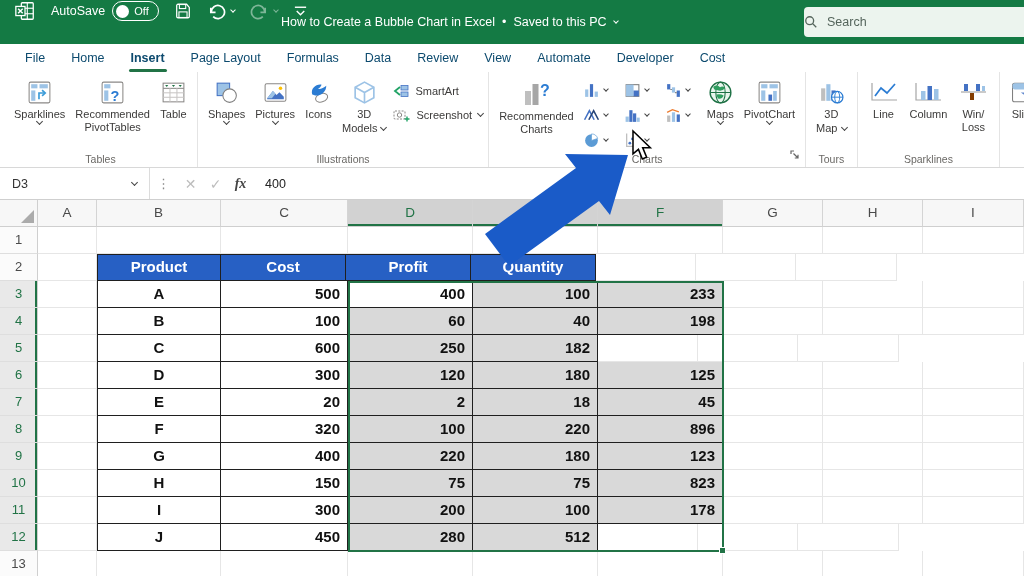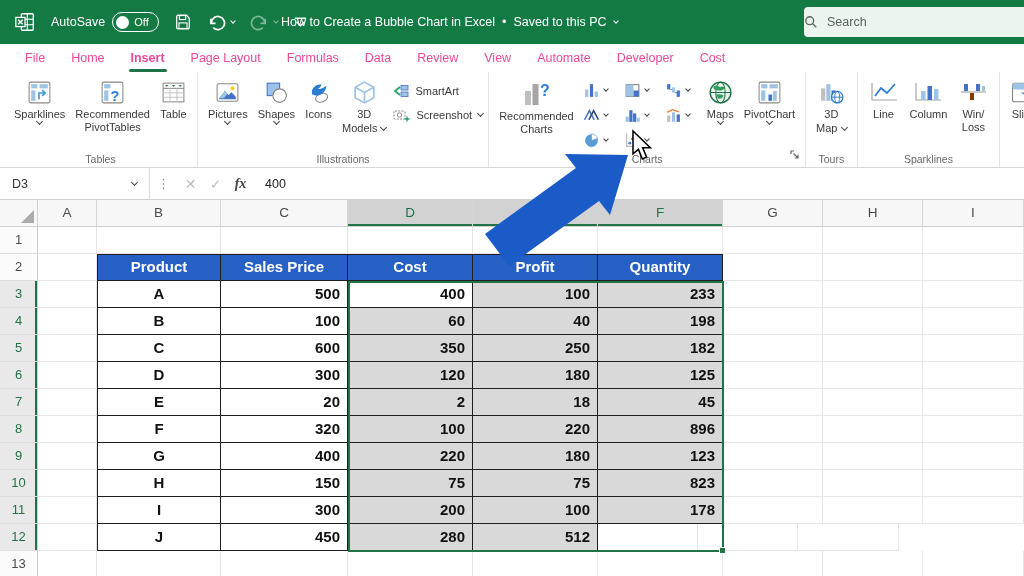--- a/index.html
+++ b/index.html
@@ -2,36 +2,36 @@
 <html style="--tbgreen: #147A44; --green: #217346; --hdrblue: #2760C4; --selgrey: #D9D9D9;"><head>
 <meta charset="utf-8">
 <style>
   *{margin:0;padding:0;box-sizing:border-box}
   html,body{width:1024px;height:576px;overflow:hidden}
   body{font-family:"Liberation Sans",sans-serif;background:#fff}
   :root{--tbgreen:#147A44;--green:#217346;--hdrblue:#2760C4;--arrow:#1A5BC8;--selgrey:#D9D9D9}
   .screen{position:relative;width:1024px;height:576px;overflow:hidden;background:#fff}
 
   
-  .titlebar{height:44px;background:var(--tbgreen);display:flex;align-items:center;color:#fff;position:relative}
+  .titlebar{height:44px;background:var(--tbgreen);display:flex;align-items:flex-start;color:#fff;position:relative}
   .qat{display:flex;align-items:center;gap:15px;padding-left:14px}
   .autosave{display:flex;align-items:center;gap:7px;font-size:12.5px}
   .toggle{width:47px;height:20px;border:1.5px solid #fff;border-radius:11px;display:flex;align-items:center;padding:0 3px;gap:5px}
   .knob{width:13px;height:13px;border-radius:50%;background:#fff}
   .togglelbl{font-size:11px}
   .dim-w{opacity:.45}
   .chev{width:5px;height:5px;border-right:1.5px solid #444;border-bottom:1.5px solid #444;transform:rotate(45deg);display:inline-block;margin-top:-3px}
   .chev.w{border-color:#fff}
   .chev.sm{width:4px;height:4px}
   .title{position:absolute;left:281px;top:0;height:44px;display:flex;align-items:center;gap:7px;font-size:12.5px;white-space:nowrap}
   .searchbox{position:absolute;right:0;top:7px;width:220px;height:30px;background:#ecf4ee;border-radius:4px 0 0 4px;display:flex;align-items:center;gap:9px;color:#55655c;font-size:12.5px}
 
   
   .tabrow{height:28px;display:flex;align-items:stretch;padding-left:12px;background:#fff}
-  .tab{padding:0 13px;font-size:12.5px;color:#ec4899;display:flex;align-items:center;position:relative;cursor:default}
+  .tab{padding:0 13px;font-size:12.5px;color:#0c4a6e;display:flex;align-items:center;position:relative;cursor:default}
   .tab.active{font-weight:bold}
   .tab.active::after{content:"";position:absolute;left:11px;right:11px;bottom:0;height:3px;background:var(--green);border-radius:2px}
 
   
   .ribbon{height:96px;background:#fff;display:flex;align-items:stretch;border-bottom:1px solid #d8d8d8;padding-left:4px;overflow:hidden}
   .rgroup{position:relative;display:flex;align-items:flex-start;padding:3px 5px 16px;border-right:1px solid #e4e4e4}
   .glabel{position:absolute;bottom:2px;left:0;right:0;text-align:center;font-size:10.5px;color:#6a6865;white-space:nowrap}
   .rbtn{display:flex;flex-direction:column;align-items:center;padding:2px 5px;gap:1px}
   .ric{height:30px;display:flex;align-items:center;justify-content:center}
   .rlbl{font-size:11px;line-height:1.2;color:#3b3a39;text-align:center;white-space:pre-line}
@@ -192,37 +192,37 @@
         </span>
         <span class="rlbl">Table</span>
       </div>
       <span class="glabel">Tables</span>
     </div>
 
     <div class="rgroup">
       <div class="rbtn">
         <span class="ric">
           <svg width="27" height="27" viewBox="0 0 26 26">
+              <rect x="4" y="4" width="12" height="12" fill="#9dc3e6" stroke="#4472c4"></rect>
+              <circle cx="16" cy="16" r="6.5" fill="#fff" stroke="#7f7f7f"></circle>
+            </svg>
+        </span>
+        <span class="rlbl">Shapes</span>
+        <span class="chev"></span>
+      </div>
+      <div class="rbtn">
+        <span class="ric">
+          <svg width="27" height="27" viewBox="0 0 26 26">
               <rect x="3" y="4.5" width="20" height="17" rx="1.5" fill="#fff" stroke="#8a8886"></rect>
               <circle cx="17.8" cy="9" r="1.7" fill="#ffc000"></circle>
               <path d="M5 18.5 L10.5 11.5 L14 15.5 L16.8 12.8 L21 17 V19.5 H5 Z" fill="#4472c4"></path>
               <path d="M5 18.5 L10.5 11.5 L13 14.3 L9.5 18.5 Z" fill="#9dc3e6"></path>
             </svg>
         </span>
         <span class="rlbl">Pictures</span>
-        <span class="chev"></span>
-      </div>
-      <div class="rbtn">
-        <span class="ric">
-          <svg width="27" height="27" viewBox="0 0 26 26">
-              <rect x="4" y="4" width="12" height="12" fill="#9dc3e6" stroke="#4472c4"></rect>
-              <circle cx="16" cy="16" r="6.5" fill="#fff" stroke="#7f7f7f"></circle>
-            </svg>
-        </span>
-        <span class="rlbl">Shapes</span>
         <span class="chev"></span>
       </div>
       <div class="rbtn">
         <span class="ric">
           <svg width="27" height="27" viewBox="0 0 26 26">
               <ellipse cx="16" cy="18" rx="6" ry="4" fill="none" stroke="#8a8886" transform="rotate(-20 16 18)"></ellipse>
               <path d="M7 15 C5 9 11 4.5 16 5.5 C14.7 7.5 14.7 8.5 12.5 9.5 C15.5 9.8 18 8.6 20.5 6.5 C20.5 13 14 17.5 8.5 15.5 Z" fill="#2b7cd3"></path>
             </svg>
         </span>
         <span class="rlbl">Icons</span>
@@ -489,21 +489,20 @@
           <div class="cell" style="width: 125px;"></div>
           <div class="cell" style="width: 125px;"></div>
           <div class="cell" style="width: 100px;"></div>
           <div class="cell" style="width: 100px;"></div>
           <div class="cell" style="width: 101px;"></div>
         </div>
         <div class="grow">
           <div class="rh" style="width: 38px;">2</div>
           <div class="cell" style="width: 59px;"></div>
           <div class="cell thdr tfirst" style="width: 124px;">Product</div>
-          <div class="cell thdr" style="width: 127px;">Sales Price</div>
           <div class="cell thdr" style="width: 125px;">Cost</div>
           <div class="cell thdr" style="width: 125px;">Profit</div>
           <div class="cell thdr" style="width: 125px;">Quantity</div>
           <div class="cell" style="width: 100px;"></div>
           <div class="cell" style="width: 100px;"></div>
           <div class="cell" style="width: 101px;"></div>
         </div>
         <div class="grow">
           <div class="rh sel" style="width: 38px;">3</div>
           <div class="cell" style="width: 59px;"></div>
@@ -526,21 +525,20 @@
           <div class="cell tcell num gsel" style="width: 125px;">198</div>
           <div class="cell" style="width: 100px;"></div>
           <div class="cell" style="width: 100px;"></div>
           <div class="cell" style="width: 101px;"></div>
         </div>
         <div class="grow">
           <div class="rh sel" style="width: 38px;">5</div>
           <div class="cell" style="width: 59px;"></div>
           <div class="cell tcell ctr tfirst" style="width: 124px;">C</div>
           <div class="cell tcell num" style="width: 127px;">600</div>
-          <div class="cell tcell num gsel" style="width: 125px;">350</div>
           <div class="cell tcell num gsel" style="width: 125px;">250</div>
           <div class="cell tcell num gsel" style="width: 125px;">182</div>
           <div class="cell" style="width: 100px;"></div>
           <div class="cell" style="width: 100px;"></div>
           <div class="cell" style="width: 101px;"></div>
         </div>
         <div class="grow">
           <div class="rh sel" style="width: 38px;">6</div>
           <div class="cell" style="width: 59px;"></div>
           <div class="cell tcell ctr tfirst" style="width: 124px;">D</div>

